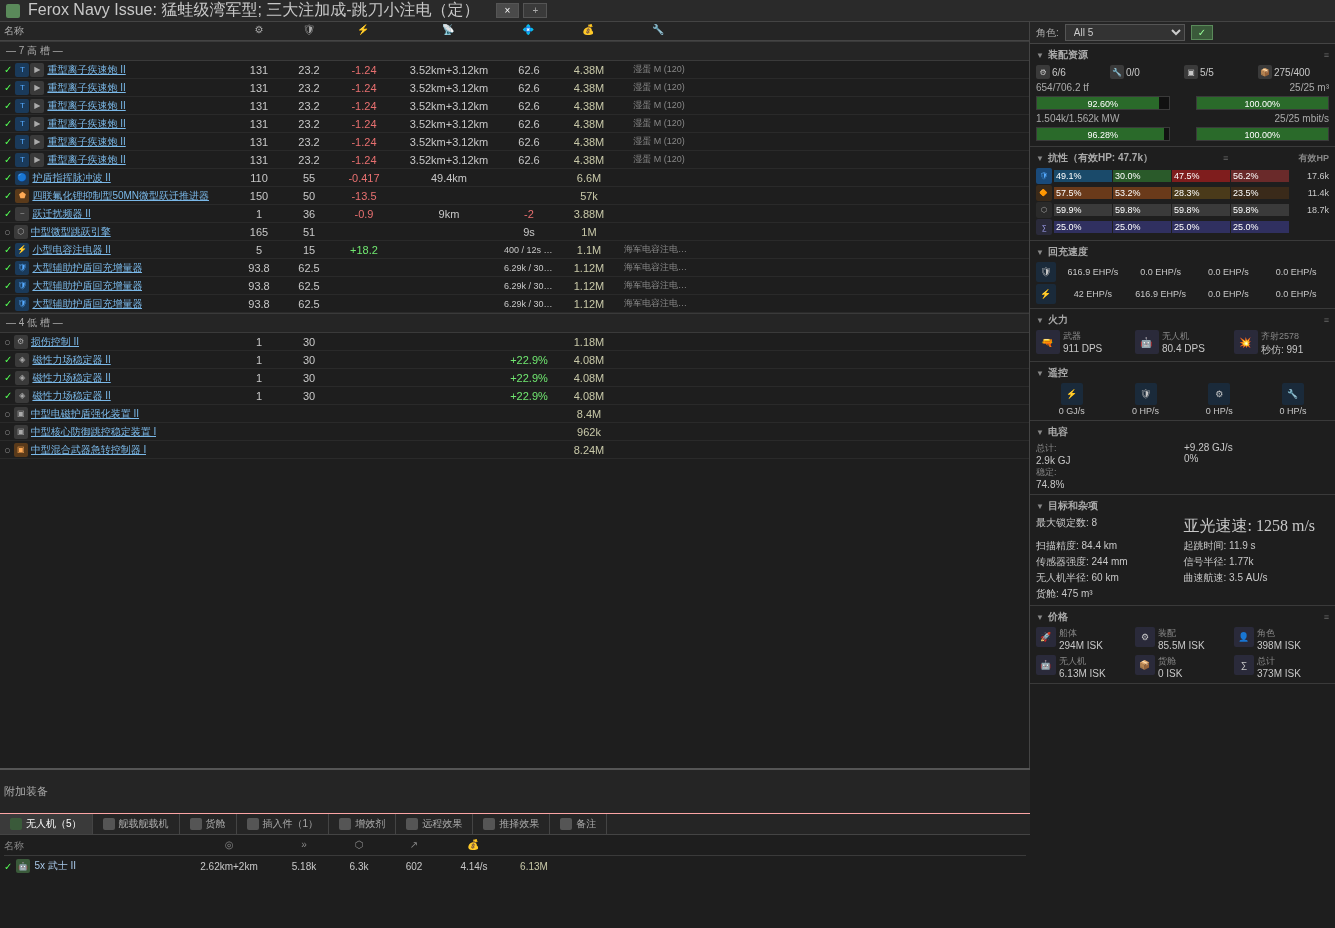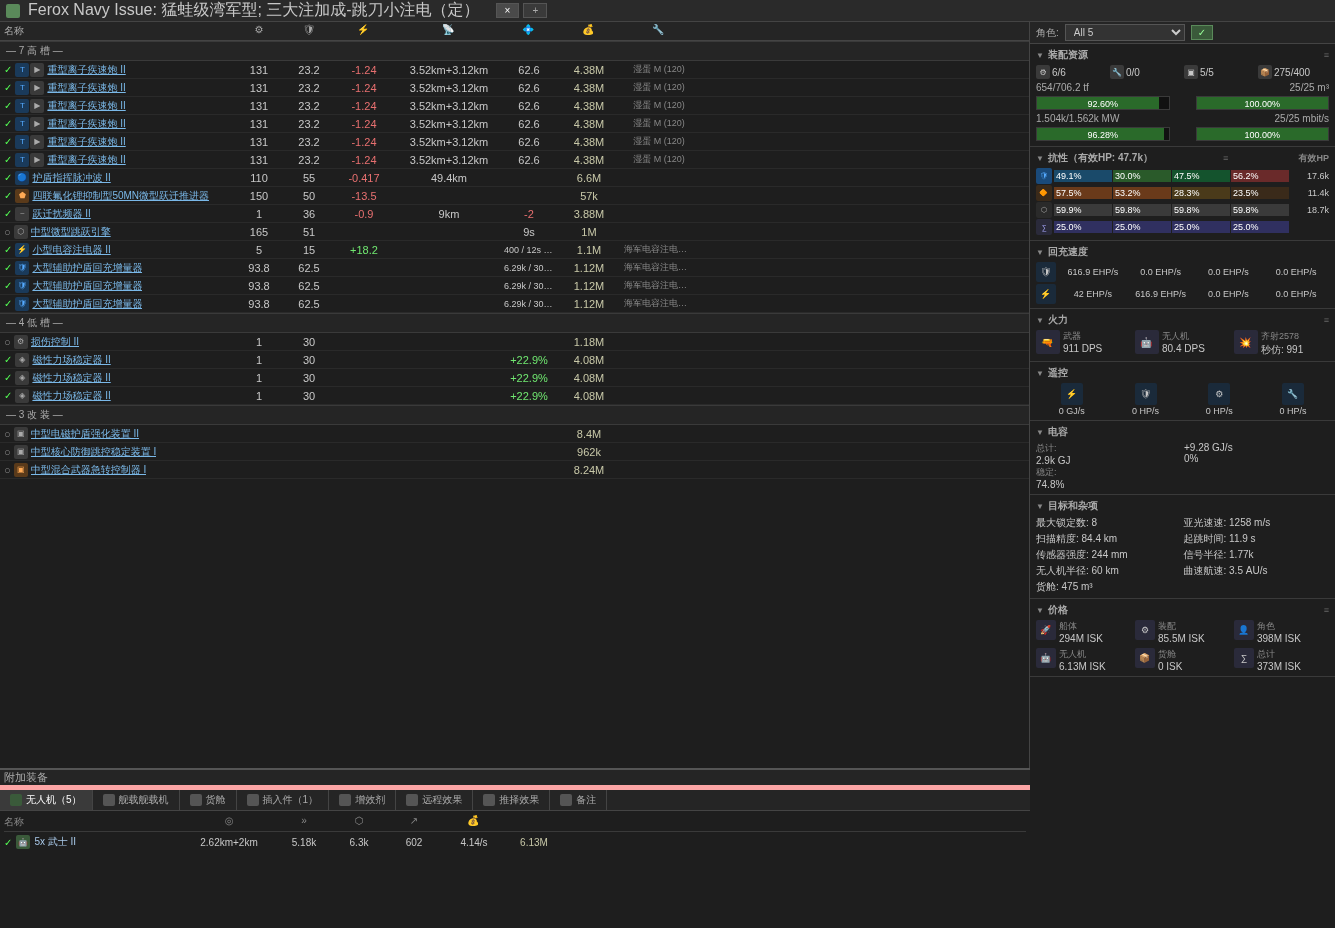--- a/index.html
+++ b/index.html
@@ -158,24 +158,24 @@
     .bottom-panel {
       position: absolute;
       bottom: 0;
       left: 0;
       right: 305px;
       background: #1e1e1e;
       border-top: 2px solid #555;
     }
     .bottom-header {
       background: #252525;
-      padding: 0 4px;
+      padding: 14px 4px;
       color: #aaa;
       font-size: 11px;
-      border-bottom: 5px solid #fca5a5;
+      border-bottom: 1px solid #fca5a5;
     }
     .bottom-tabs {
       display: flex;
       background: #252525;
       border-bottom: 1px solid #444;
     }
     .bottom-tab {
       padding: 3px 10px;
       font-size: 10px;
       color: #aaa;
@@ -628,21 +628,20 @@
         </div>
       <div class="col col-val">1</div>
       <div class="col col-val">30</div>
       <div class="col"></div>
       <div class="col"></div>
       <div class="col col-pos">+22.9%</div>
       <div class="col col-price">4.08M</div>
       <div class="col"></div>
     </div>
 
-    <div class="slot-section-header">— 3 改 装 —</div>
 
     <div class="fitting-row">
       <div class="col">
           <span style="color:#888">○</span>
           <div class="item-icons">
             <span class="item-icon icon-gray">▣</span>
           </div>
           <span class="item-name linked">中型电磁护盾强化装置 II</span>
         </div>
       <div class="col"></div>
@@ -763,21 +762,21 @@
         <span>抗性（有效HP: 47.7k）</span>
         <span class="rp-expand-btn">≡</span>
         <span style="margin-left:auto;font-size:9px;color:#888;">有效HP</span>
       </div>
 
       <div class="res-row">
         <div class="res-shield-icon">🛡</div>
         <div class="res-cells">
           <div class="res-cell" style="background:#1a4a6a;">49.1%</div>
           <div class="res-cell" style="background:#2a5a2a;">30.0%</div>
-          <div class="res-cell" style="background:#14532d;">47.5%</div>
+          <div class="res-cell" style="background:#7f1d1d;">47.5%</div>
           <div class="res-cell" style="background:#6a2a2a;">56.2%</div>
         </div>
         <div class="res-hp">17.6k</div>
       </div>
 
       <div class="res-row">
         <div class="res-armor-icon">🔶</div>
         <div class="res-cells">
           <div class="res-cell" style="background:#6a3a1a;">57.5%</div>
           <div class="res-cell" style="background:#6a3a1a;">53.2%</div>
@@ -906,21 +905,21 @@
       </div>
     </div>
 
     <div class="rp-section">
       <div class="rp-section-header">
         <span class="rp-triangle">▼</span>
         <span>目标和杂项</span>
       </div>
       <div style="display:grid;grid-template-columns:1fr 1fr;gap:2px;">
         <div style="font-size:10px;color:#c8c8c8;">最大锁定数: 8</div>
-        <div style="font-size:10px;color:#c8c8c8;">亚光速速: 1258 m/s</div>
+        <div style="font-size:16px;color:#c8c8c8;font-family:Liberation Serif, serif;">亚光速速: 1258 m/s</div>
         <div style="font-size:10px;color:#c8c8c8;">扫描精度: 84.4 km</div>
         <div style="font-size:10px;color:#c8c8c8;">起跳时间: 11.9 s</div>
         <div style="font-size:10px;color:#c8c8c8;">传感器强度: 244 mm</div>
         <div style="font-size:10px;color:#c8c8c8;">信号半径: 1.77k</div>
         <div style="font-size:10px;color:#c8c8c8;">无人机半径: 60 km</div>
         <div style="font-size:10px;color:#c8c8c8;">曲速航速: 3.5 AU/s</div>
         <div style="font-size:10px;color:#c8c8c8;">货舱: 475 m³</div>
       </div>
     </div>
 

